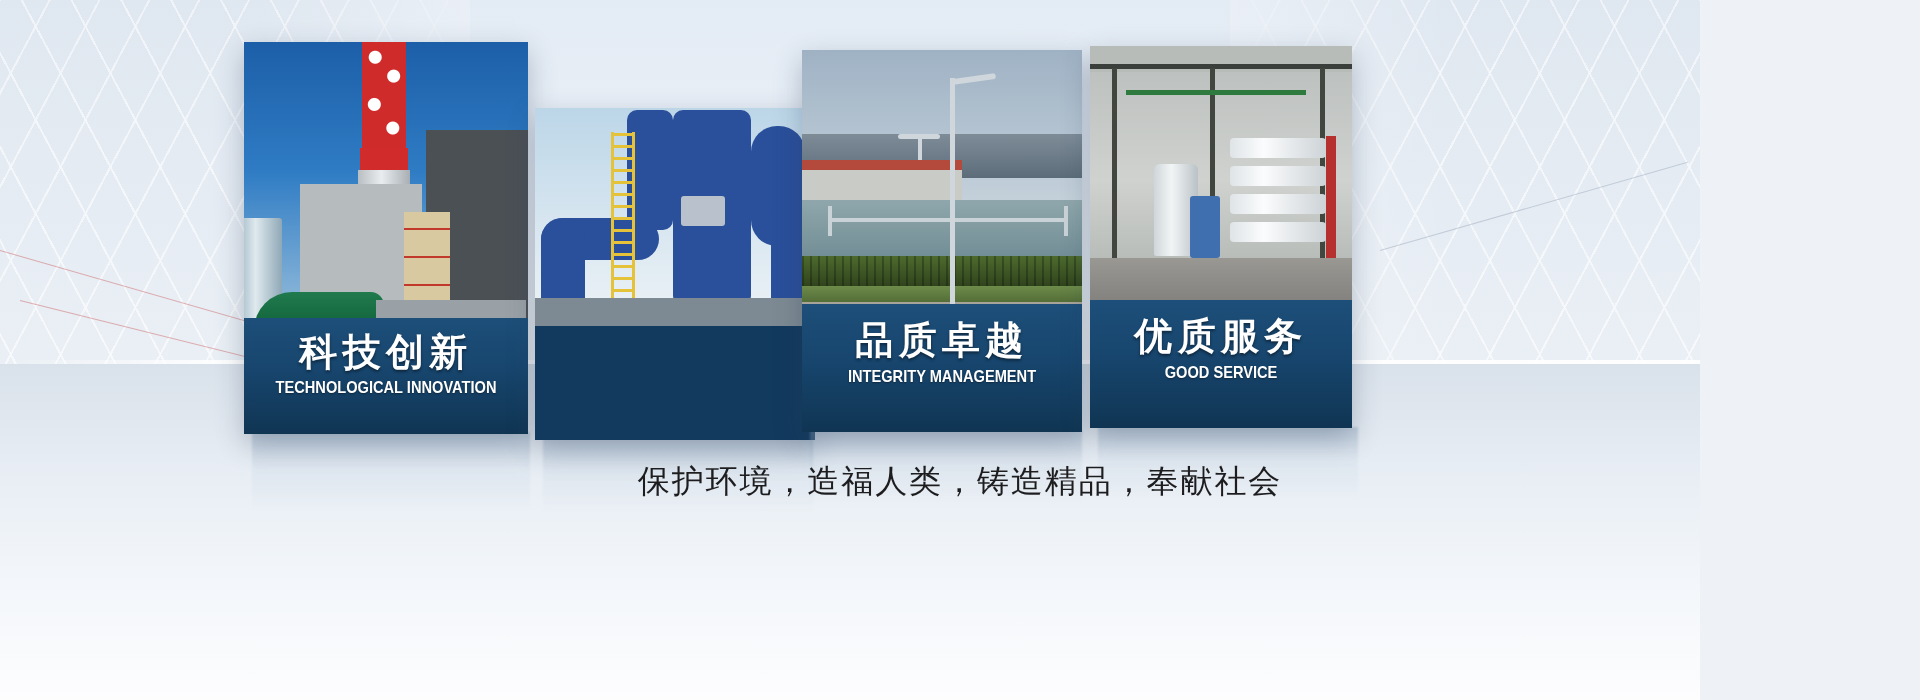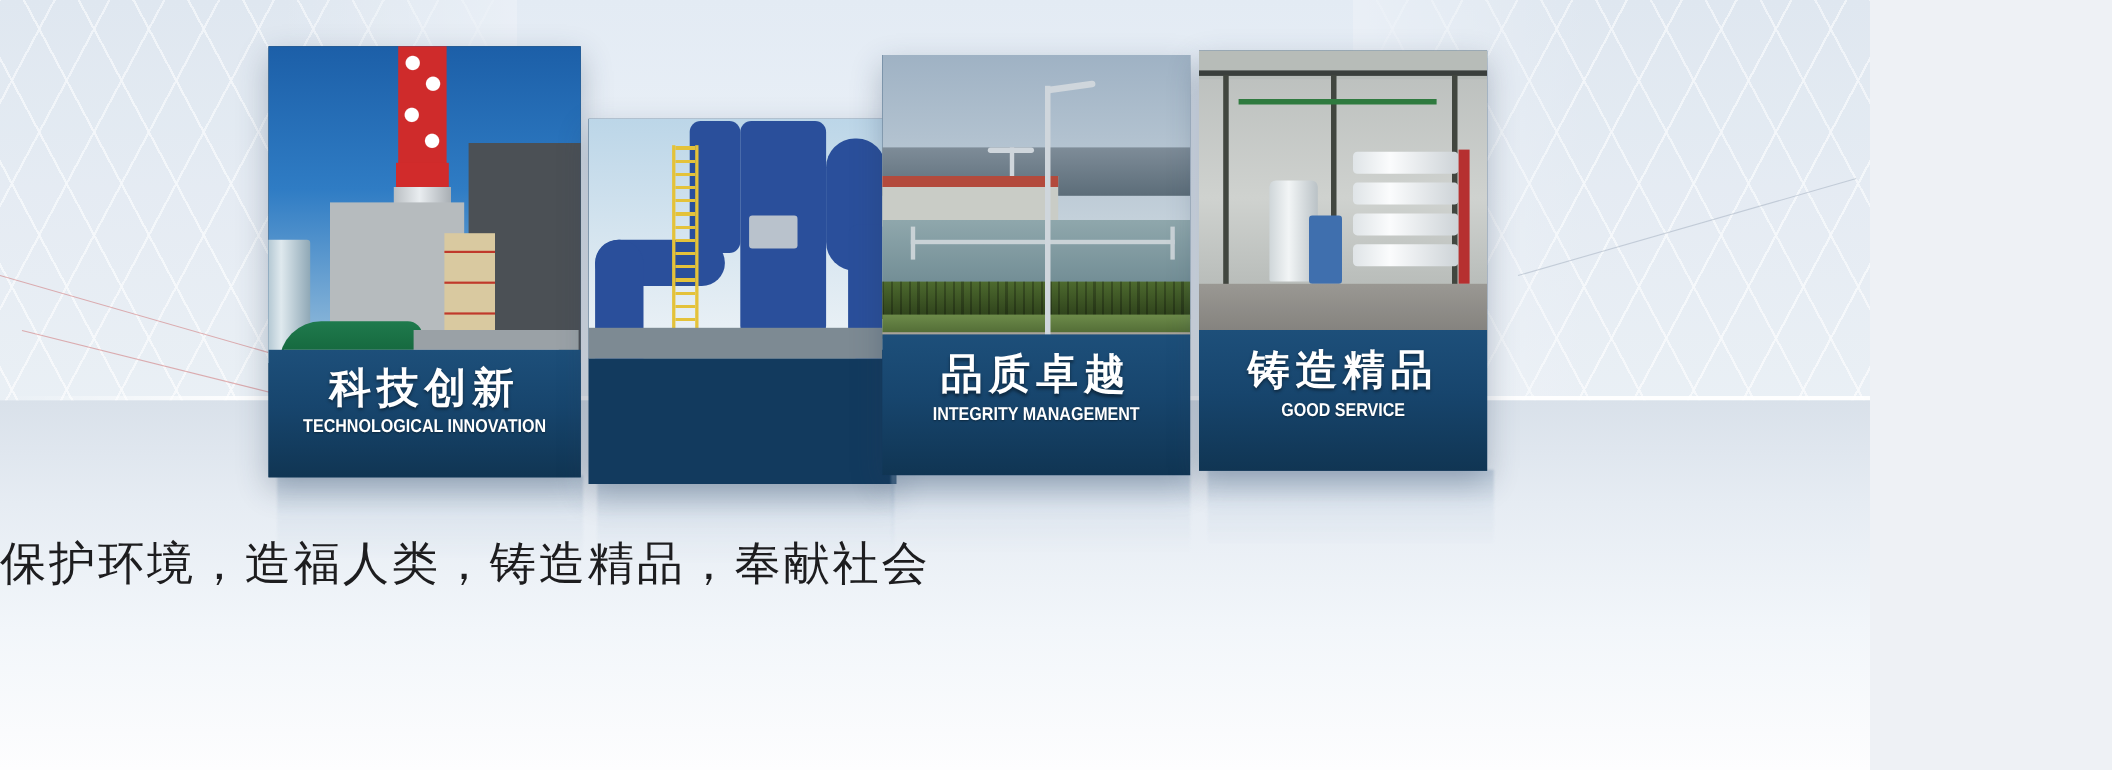--- a/index.html
+++ b/index.html
@@ -86,23 +86,23 @@
 
   
   .reflect{
     position:absolute;pointer-events:none;
     background:linear-gradient(180deg,rgba(140,165,190,.42) 0%,rgba(180,200,220,.18) 45%,rgba(255,255,255,0) 100%);
     filter:blur(1px);
   }
 
   
   #tagline{
-    position:absolute;left:0;top:484px;width:1920px;
+    position:absolute;left:0;top:460px;width:1920px;text-align:center;
     font-family:"DejaVu Sans","Liberation Sans",sans-serif;
-    font-size:42px;color:#1d1d1f;letter-spacing:.06em;white-space:nowrap;
+    font-size:32px;color:#1d1d1f;letter-spacing:.06em;white-space:nowrap;
   }
 
   
   .sky-bg{position:absolute;inset:0;}
   .p1sky{background:linear-gradient(180deg,#1c5fa8 0%,#2f7cc4 45%,#9dc2dd 100%);}
   .p2sky{background:linear-gradient(180deg,#bcd6e8 0%,#dbe8f1 60%,#eef3f7 100%);}
   .p3sky{background:linear-gradient(180deg,#9fb2c4 0%,#c3d0da 55%,#dfe6ea 100%);}
   .p4sky{background:linear-gradient(180deg,#b9bdbb 0%,#cfd2cf 50%,#a9aeab 100%);}
 
   .stack{position:absolute;background:#8e9296;}
@@ -240,20 +240,20 @@
       <div class="tank" style="left:140px;top:92px;width:96px;height:20px;"></div>
       <div class="tank" style="left:140px;top:120px;width:96px;height:20px;"></div>
       <div class="tank" style="left:140px;top:148px;width:96px;height:20px;"></div>
       <div class="tank" style="left:140px;top:176px;width:96px;height:20px;"></div>
       <div class="stack" style="left:64px;top:118px;width:44px;height:92px;background:linear-gradient(90deg,#cfd6d9,#f2f5f6 40%,#bac2c6);border-radius:6px 6px 2px 2px;"></div>
       <div class="stack" style="left:100px;top:150px;width:30px;height:62px;background:#3f6fae;border-radius:3px;"></div>
       <div class="stack" style="left:236px;top:90px;width:10px;height:122px;background:#b63030;"></div>
       <div class="floorg" style="left:0;top:212px;width:262px;height:56px;"></div>
     </div>
     <div class="cap" style="height:114px;padding-top:14px;">
-      <div class="cn" style="font-size:38px;line-height:44px;">铸造精品</div>
+      <div class="cn" style="font-size:38px;line-height:44px;">优质服务</div>
       <div class="en" style="font-size:17px;line-height:24px;margin-top:3px;">GOOD SERVICE</div>
     </div>
   </div>
 
   <div id="tagline">保护环境，造福人类，铸造精品，奉献社会</div>
 
 </div>
 
 </body></html>

